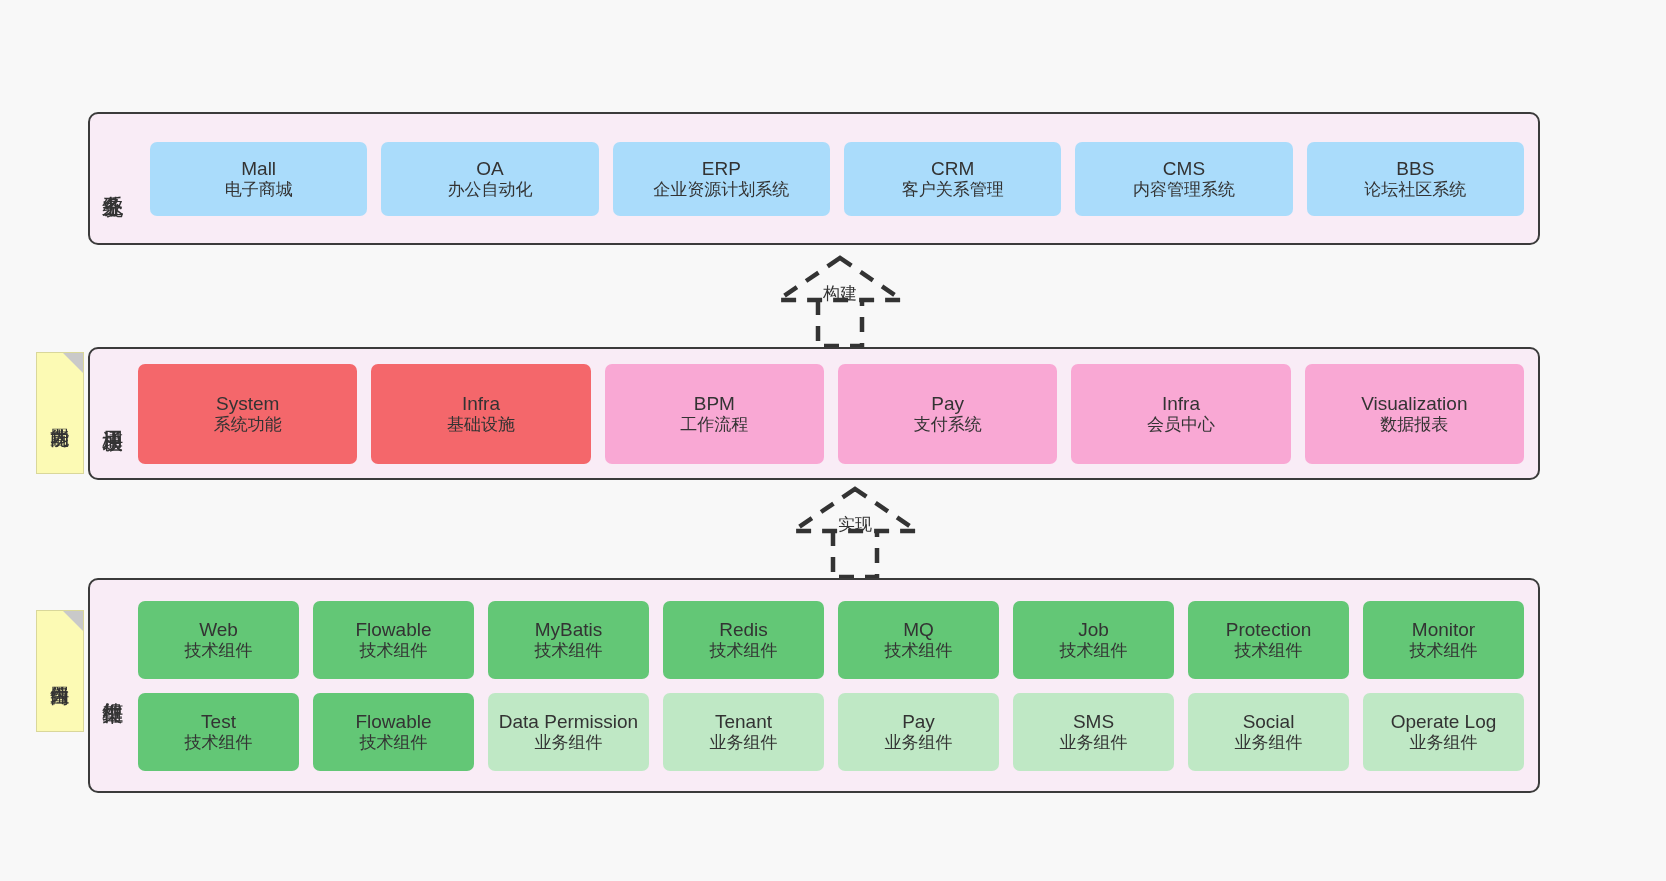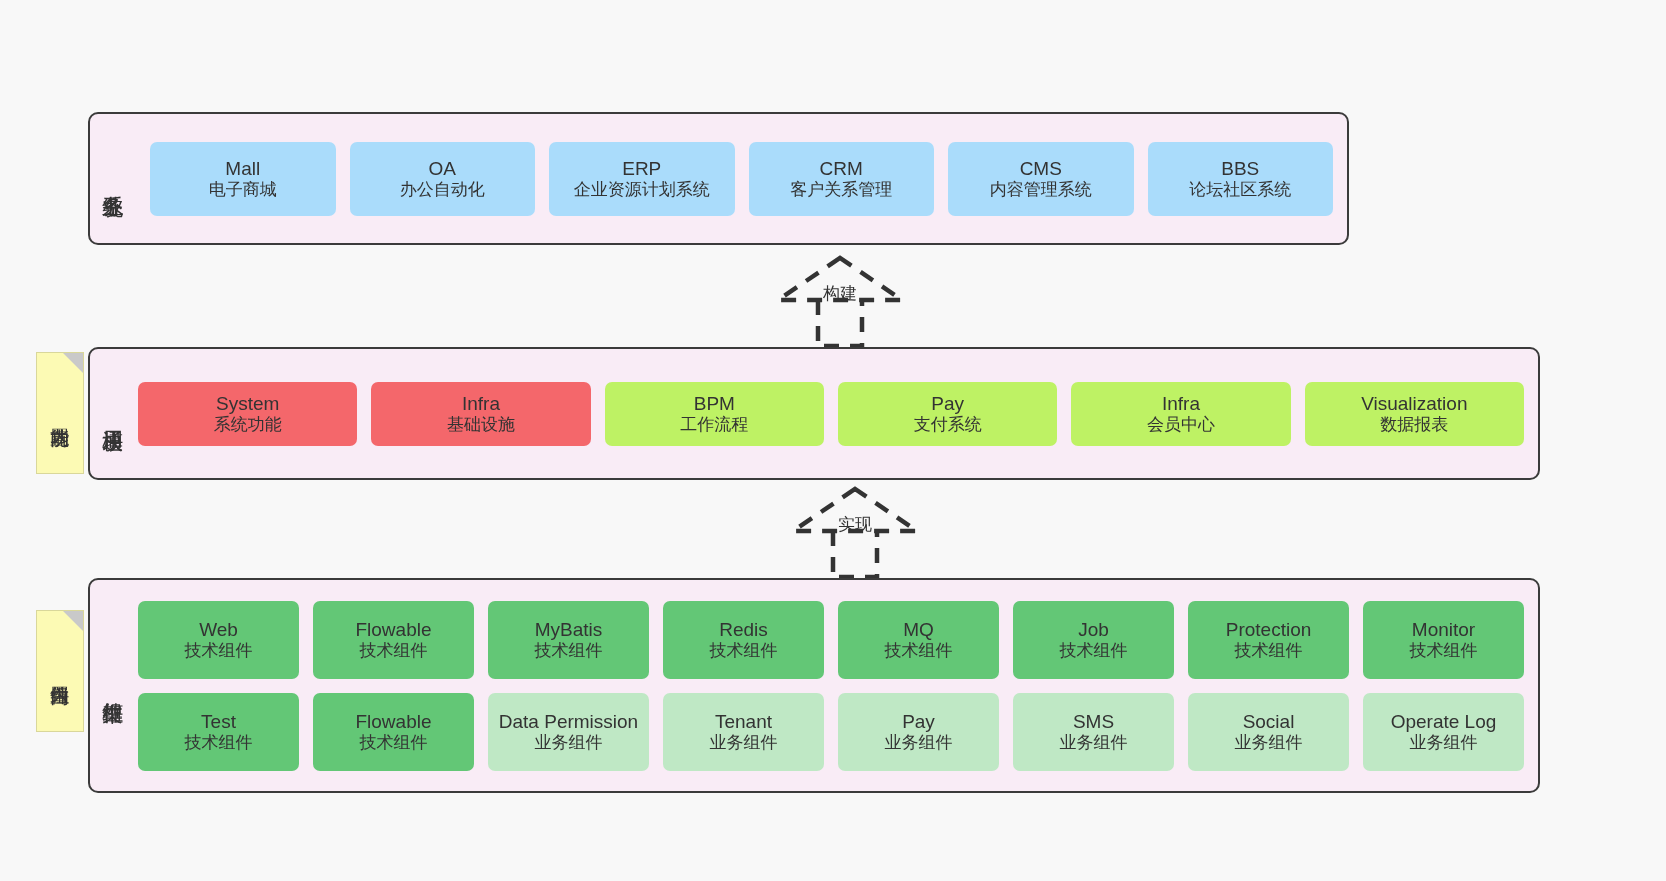--- a/index.html
+++ b/index.html
@@ -82,31 +82,31 @@
     color: #333333;
   }
   .card .t2 {
     font-size: 17px;
     color: #333333;
   }
 
   
   .c-blue       { background: #aadcfb; }
   .c-red        { background: #f4676b; }
-  .c-pink       { background: #bef264; }
+  .c-pink       { background: #f9a8d4; }
   .c-green      { background: #63c776; }
   .c-lightgreen { background: #bfe8c5; }
 
   
-  #layer-business  { left: 88px;  top: 112px; width: 1261px; height: 133px; gap: 12px; }
+  #layer-business  { left: 88px;  top: 112px; width: 1452px; height: 133px; gap: 12px; }
   #layer-modules   { left: 88px;  top: 347px; width: 1452px; height: 133px; }
   #layer-framework { left: 88px;  top: 578px; width: 1452px; height: 215px; }
 
   #layer-business  .card-row { height: 74px; }
-  #layer-modules   .card-row { height: 64px; }
+  #layer-modules   .card-row { height: 100px; }
   #layer-framework .card-row { height: 78px; }
 
   
   .note {
     position: absolute;
     width: 48px;
     background: #fcfab4;
     border: 1px solid #d9d79a;
     box-sizing: border-box;
     display: flex;

